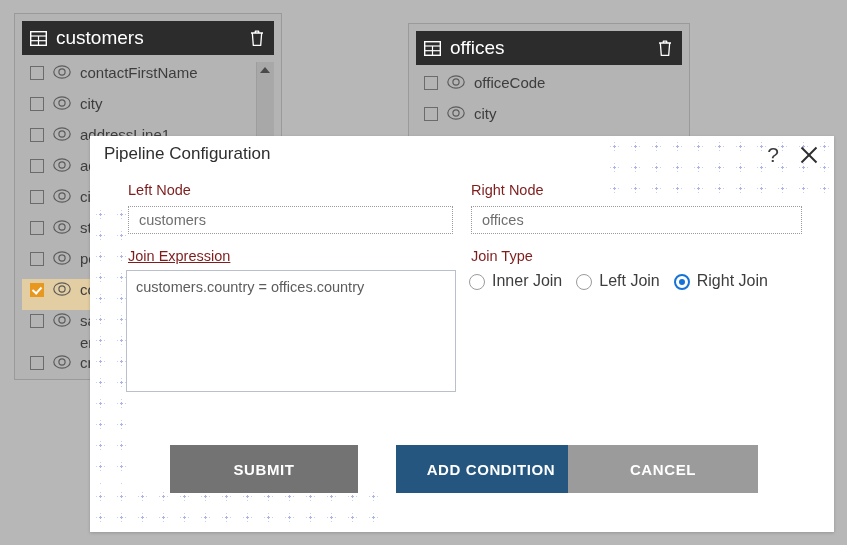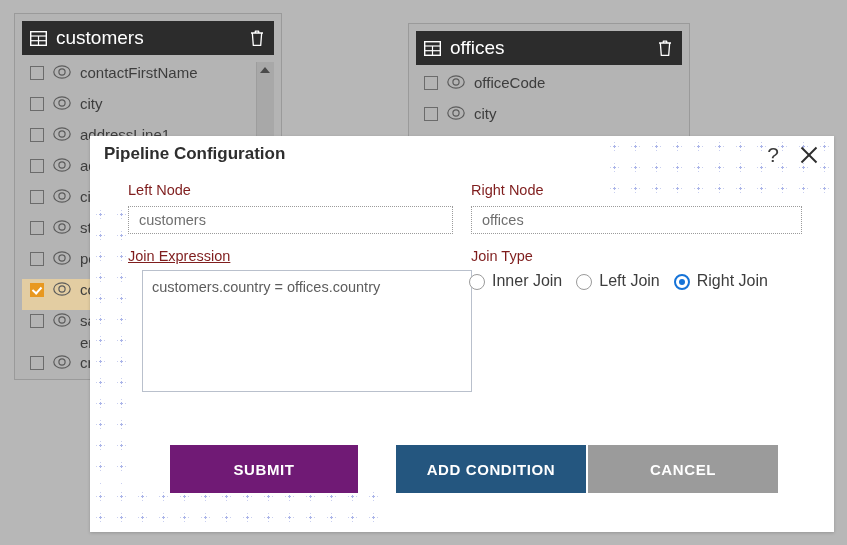--- a/index.html
+++ b/index.html
@@ -179,21 +179,21 @@
   }
   #dots-tr { right: 0; top: 0; width: 230px; height: 68px; }
   #dots-bl { left: 0; bottom: 0; width: 292px; height: 46px; }
   #dots-ml { left: 0; top: 68px; width: 42px; height: 282px; }
 
   .dlg-title {
     position: absolute;
     left: 14px;
     top: 8px;
     font-size: 17px;
-    font-weight: bold;
+    font-weight: normal;
     color: #2e2e2e;
   }
   .dlg-help {
     position: absolute;
     right: 52px;
     top: 6px;
     font-size: 21px;
     color: #3b3b3b;
     line-height: 26px;
     width: 18px;
@@ -227,21 +227,21 @@
     outline: none;
   }
   #left-node-label  { left: 38px;  top: 46px; }
   #left-node-input  { left: 38px;  top: 70px; width: 325px; height: 28px; }
   #right-node-label { left: 381px; top: 46px; }
   #right-node-input { left: 381px; top: 70px; width: 331px; height: 28px; }
 
   #join-expr-label  { left: 38px;  top: 112px; text-decoration: underline; }
   #join-expr-area {
     position: absolute;
-    left: 52px; top: 134px;
+    left: 36px; top: 134px;
     width: 330px; height: 122px;
     box-sizing: border-box;
     border: 1px solid #b9c0cc;
     background: #ffffff;
     font-family: "Liberation Sans", sans-serif;
     font-size: 14.5px;
     color: #5d5d5d;
     padding: 7px 9px;
     resize: none;
     outline: none;
@@ -297,23 +297,23 @@
     top: 309px;
     height: 48px;
     border: none;
     color: #ffffff;
     font-family: "Liberation Sans", sans-serif;
     font-size: 15px;
     font-weight: bold;
     letter-spacing: 0.6px;
     cursor: pointer;
   }
-  #btn-submit   { left: 80px;  width: 188px; background: #701a75; }
+  #btn-submit   { left: 80px;  width: 188px; background: #737373; }
   #btn-addcond  { left: 306px; width: 190px; background: #24567f; }
-  #btn-cancel   { left: 478px; width: 190px; background: #9b9b9b; margin-left: 20px; }
+  #btn-cancel   { left: 478px; width: 190px; background: #9b9b9b; }
 </style>
 </head>
 <body>
 
 <div class="node-panel" id="node-customers">
   <div class="node-header">
     <svg class="tbl-icon" viewBox="0 0 17 15">
       <rect x="0.7" y="0.7" width="15.6" height="13.6" fill="none" stroke="#ffffff" stroke-width="1.4"></rect>
       <line x1="0.7" y1="5" x2="16.3" y2="5" stroke="#ffffff" stroke-width="1.2"></line>
       <line x1="0.7" y1="9.7" x2="16.3" y2="9.7" stroke="#ffffff" stroke-width="1.2"></line>

